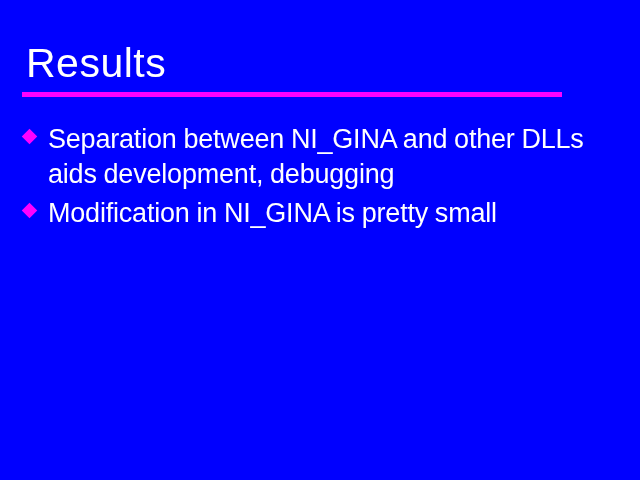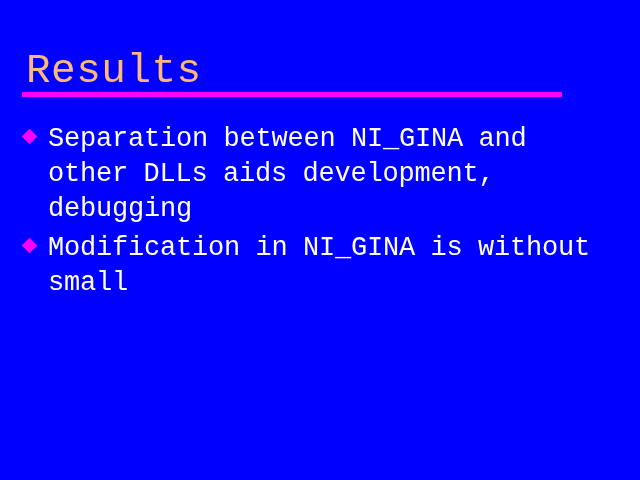--- a/index.html
+++ b/index.html
@@ -16,25 +16,25 @@
   #slide {
     position: relative;
     width: 640px;
     height: 480px;
     background: #0000ff;
     box-sizing: border-box;
   }
   #slide-title {
     position: absolute;
     left: 26px;
-    top: 48px;
+    top: 40px;
     font-size: 41px;
     line-height: 46px;
-    color: #fdba74;
-    font-family: Liberation Mono, monospace;
+    color: #ffffff;
+    font-family: Liberation Sans, sans-serif;
     font-weight: normal;
     letter-spacing: 0.5px;
     white-space: nowrap;
   }
   #title-rule {
     position: absolute;
     left: 22px;
     top: 92px;
     width: 540px;
     height: 5px;
@@ -58,21 +58,21 @@
     width: 11px;
     height: 11px;
     background: #ff00ff;
     transform: rotate(45deg);
   }
   .bullet-text {
     display: block;
     color: #ffffff;
     font-size: 27px;
     line-height: 35px;
-    font-family: Liberation Mono, monospace;
+    font-family: Liberation Sans, sans-serif;
     font-weight: normal;
     letter-spacing: -0.2px;
     word-spacing: -0.5px;
   }
 </style>
 </head>
 <body>
 
 <div id="slide">
 
@@ -82,19 +82,19 @@
 
   <div id="bullet-list">
 
     <div class="bullet-row">
       <span class="bullet-marker"></span>
       <span class="bullet-text">Separation between NI_GINA and other DLLs aids development, debugging</span>
     </div>
 
     <div class="bullet-row">
       <span class="bullet-marker"></span>
-      <span class="bullet-text">Modification in NI_GINA is without small</span>
+      <span class="bullet-text">Modification in NI_GINA is pretty small</span>
     </div>
 
 
   </div>
 
 </div>
 
 </body></html>

